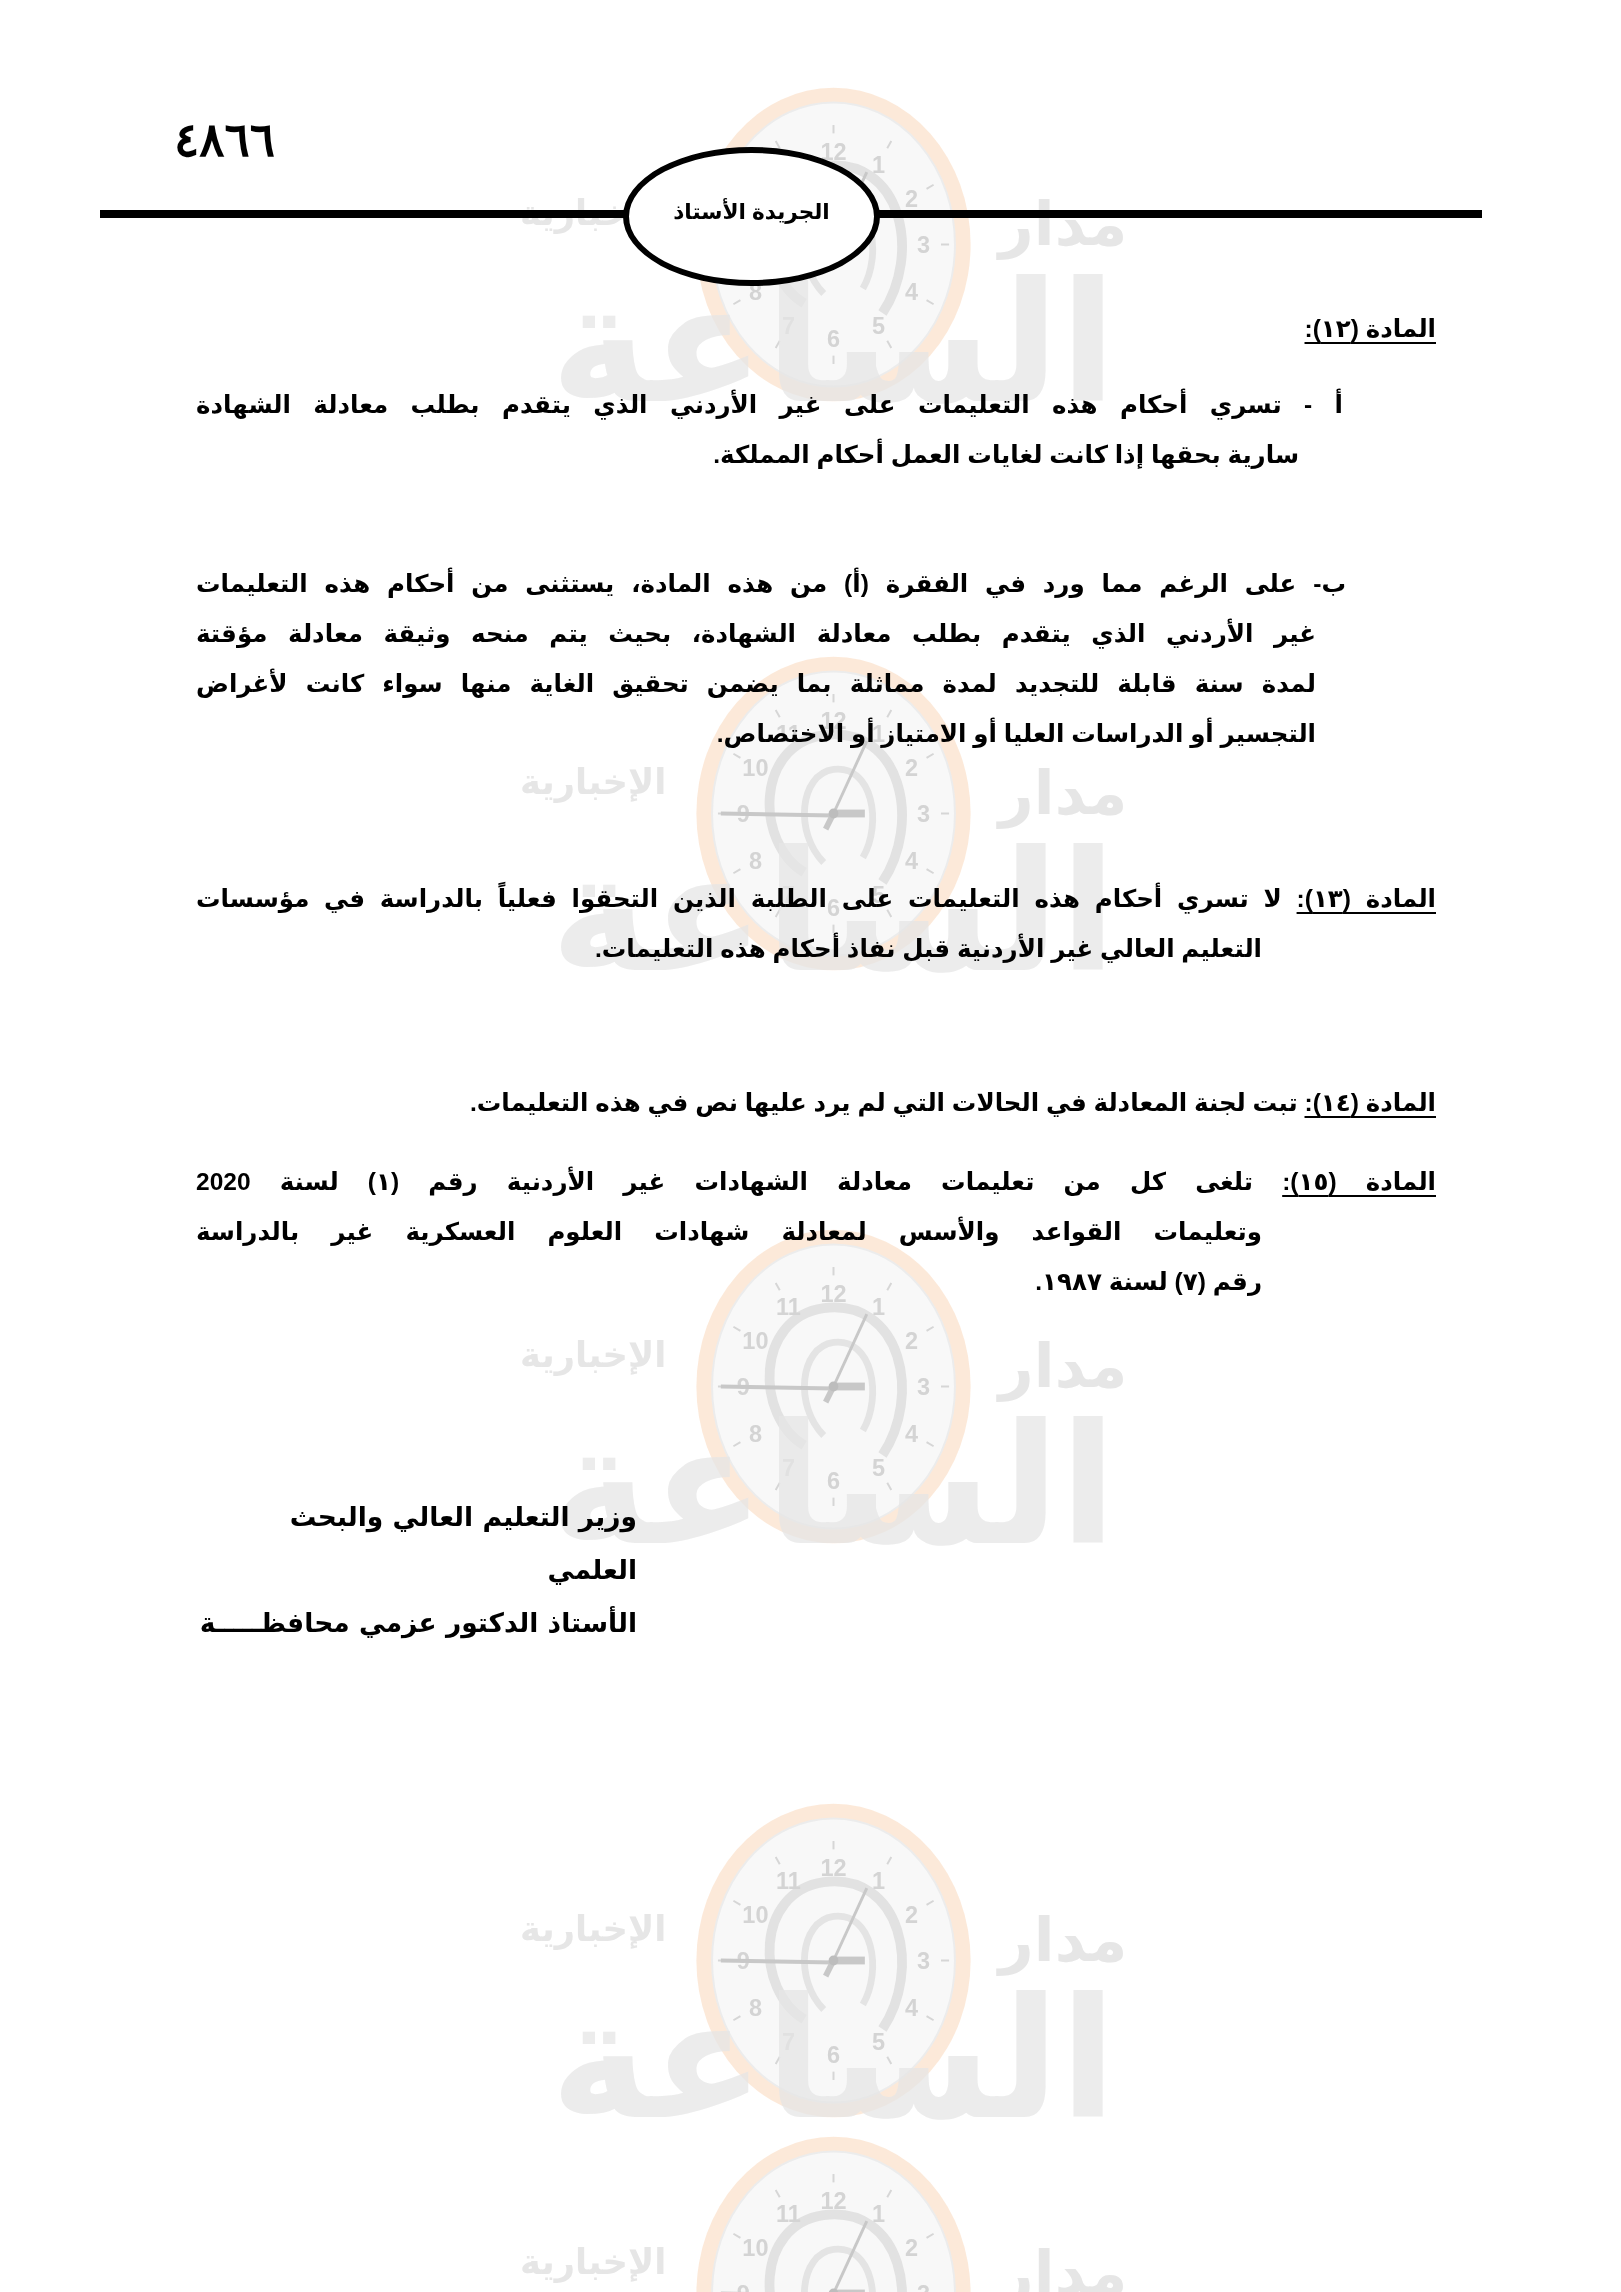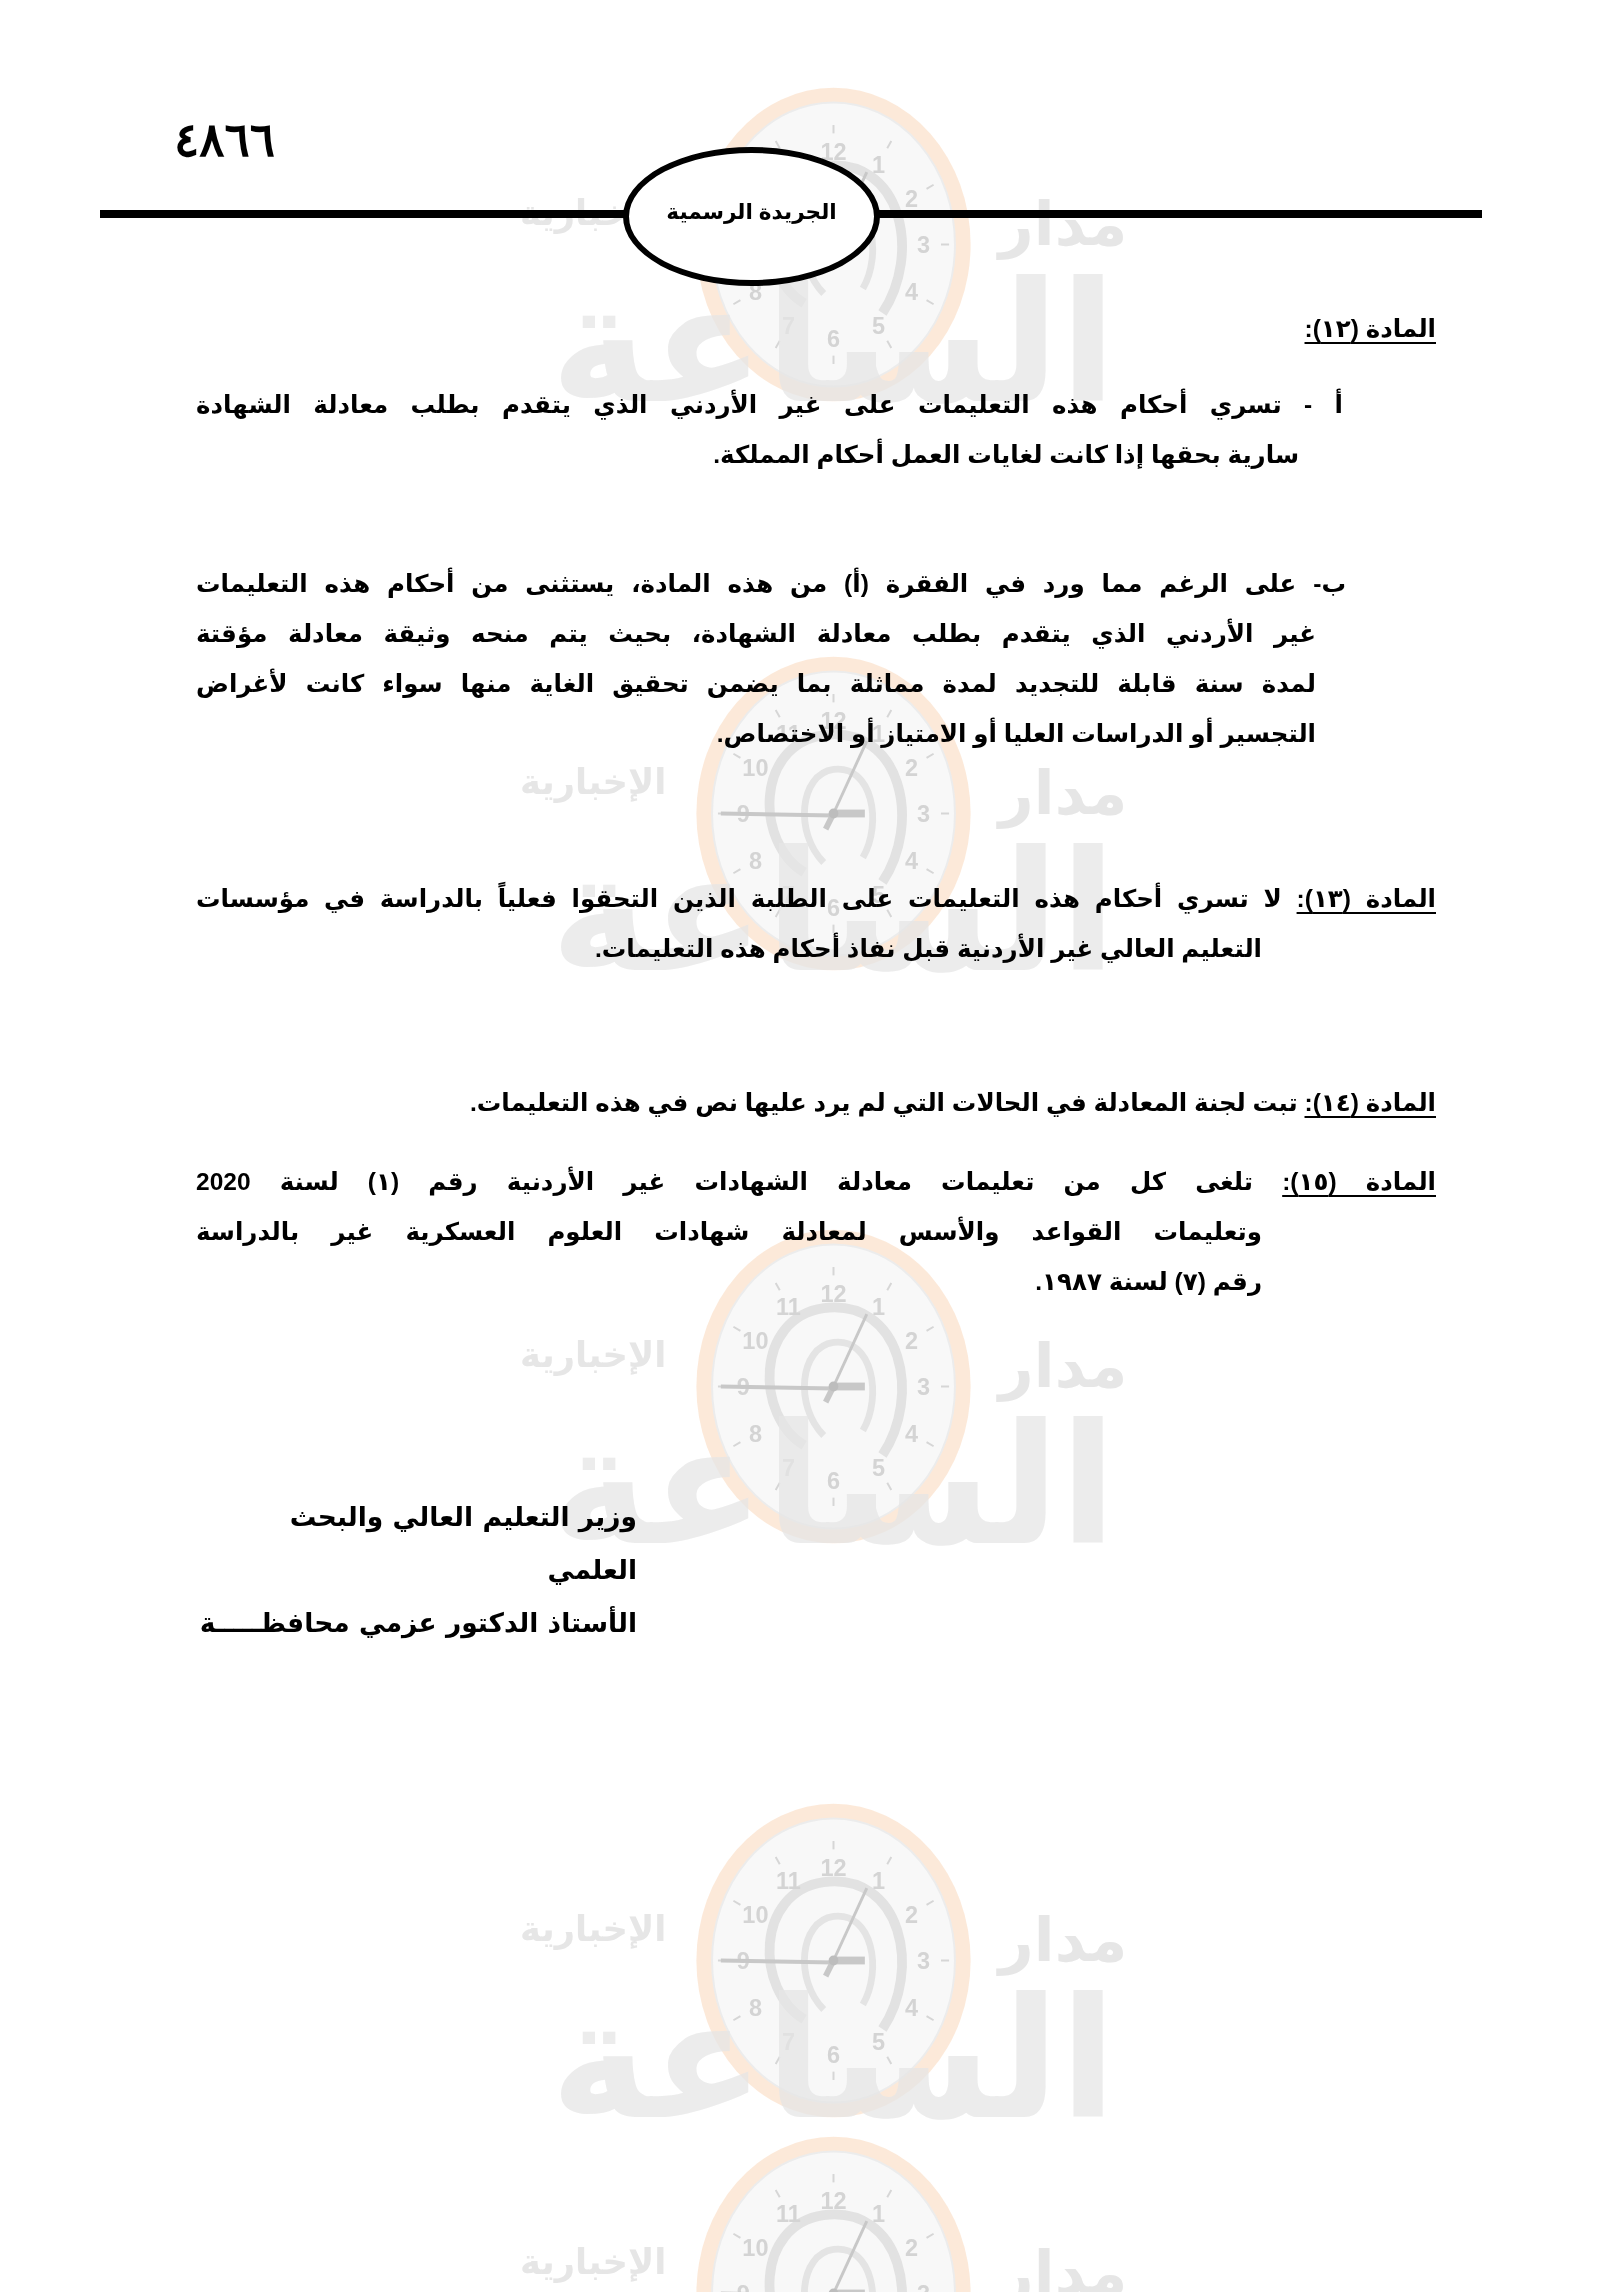--- a/index.html
+++ b/index.html
@@ -245,21 +245,21 @@
     <line x1="330" y1="170" x2="322" y2="186" stroke="#c8c8c8" stroke-width="6"></line>
     <circle cx="330" cy="170" r="5" fill="#bdbdbd"></circle>
     <text x="630" y="170" text-anchor="end" font-family="DejaVu Sans, sans-serif" font-size="62" font-weight="bold" fill="#e6e6e6">مدار</text>
     <text x="10" y="150" text-anchor="start" font-family="DejaVu Sans, sans-serif" font-size="36" font-weight="bold" fill="#e6e6e6">الإخبارية</text>
     <text x="330" y="330" text-anchor="middle" font-family="DejaVu Sans, sans-serif" font-size="170" font-weight="bold" fill="#e6e6e6" opacity="0.75">الساعة</text>
   </svg></div>
 
 <div class="page-number">٤٨٦٦</div>
 <div class="rule"></div>
 <div class="oval">
-  <span>الجريدة الرسمية</span>
+  <span>الجريدة الأستاذ</span>
 </div>
 
 <div class="content">
 
   <div class="block" style="top:0px;">
     <div>
       <span class="heading">المادة (١٢):</span>
     </div>
   </div>
 

